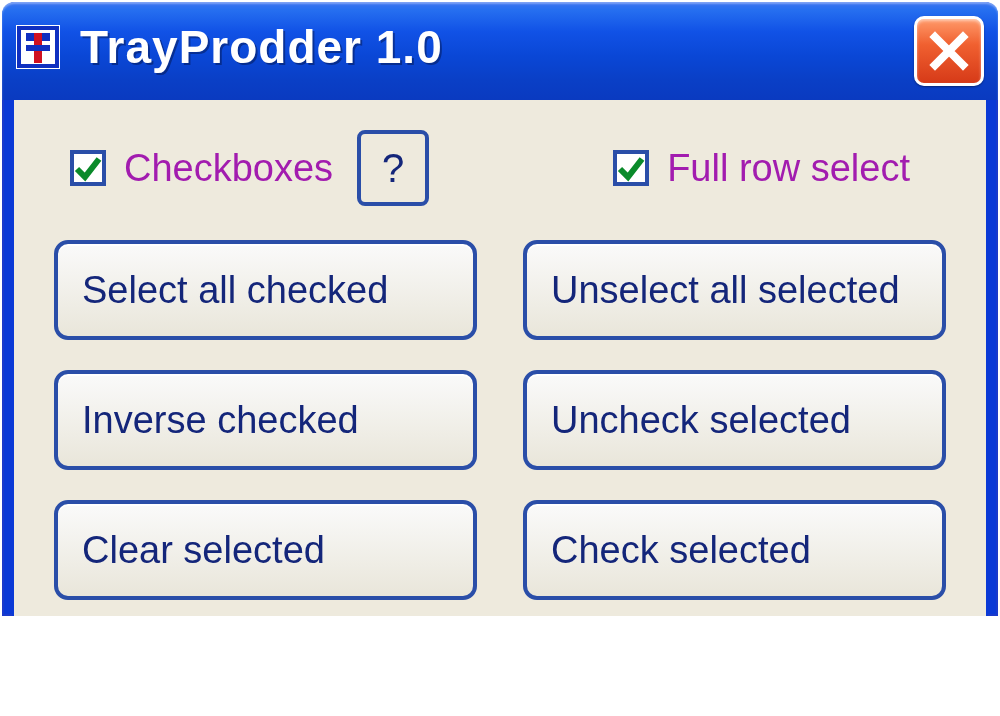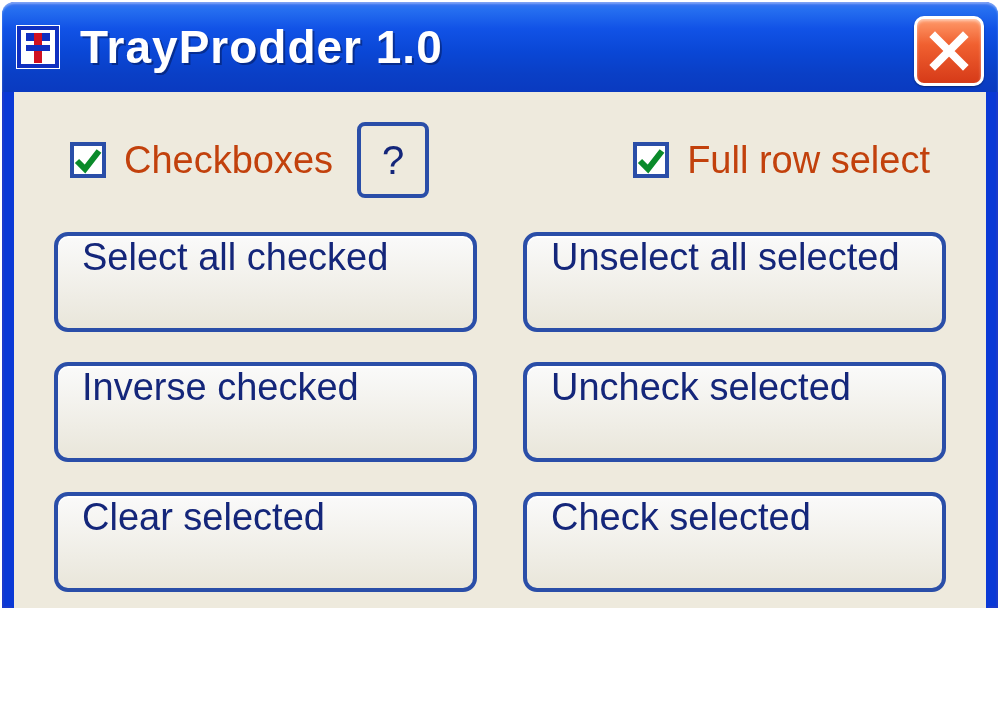--- a/index.html
+++ b/index.html
@@ -28,21 +28,21 @@
     background: linear-gradient(to bottom,
       #3f74f0 0%,
       #266ff0 8%,
       #1152e6 30%,
       #0a47d6 55%,
       #0a3fc6 80%,
       #0a3ac0 100%);
     border-radius: 12px 12px 0 0;
     display: flex;
     align-items: center;
-    padding: 0 14px 0 14px;
+    padding: 0 14px 8px 14px;
     position: relative;
     box-shadow: inset 0 2px 2px rgba(255,255,255,0.35);
   }
 
   .app-icon {
     width: 44px;
     height: 44px;
     margin-right: 20px;
     flex: none;
   }
@@ -99,21 +99,21 @@
     border: 4px solid #2a4ea8;
     background: #ffffff;
     display: flex;
     align-items: center;
     justify-content: center;
     box-sizing: border-box;
   }
   .chk svg { display:block; }
 
   .chk-label {
-    color: #c2410c;
+    color: #a21caf;
     font-size: 38px;
     white-space: nowrap;
   }
 
   .help-btn {
     width: 64px;
     height: 68px;
     border: 4px solid #2a4ea8;
     background: #eeeadd;
     border-radius: 8px;
@@ -135,20 +135,21 @@
   }
 
   .act-btn {
     height: 92px;
     border: 4px solid #2a4ea8;
     border-radius: 14px;
     background: linear-gradient(to bottom, #fafafa 0%, #e9e6da 100%);
     color: #14267a;
     font-size: 38px;
     display: flex;
+    align-items: center;
     padding: 0 24px;
     box-shadow: inset 0 2px 0 rgba(255,255,255,0.9);
     white-space: nowrap;
     overflow: hidden;
   }
 
   .second-full { margin-left: auto; }
 </style>
 </head>
 <body>
@@ -187,21 +188,21 @@
         </span>
         <span class="chk-label">Checkboxes</span>
       </div>
 
       <div class="help-btn">
         <span>?</span>
       </div>
 
       <div class="spacer"></div>
 
-      <div class="chk-wrap second-full" style="">
+      <div class="chk-wrap second-full" style="margin-right:20px;">
         <span class="chk">
           <svg viewBox="0 0 28 28" width="28" height="28">
             <path d="M3 15 L11 23 L25 5" fill="none" stroke="#0a8a2a" stroke-width="6" stroke-linecap="butt"></path>
           </svg>
         </span>
         <span class="chk-label">Full row select</span>
       </div>
 
     </div>
 

